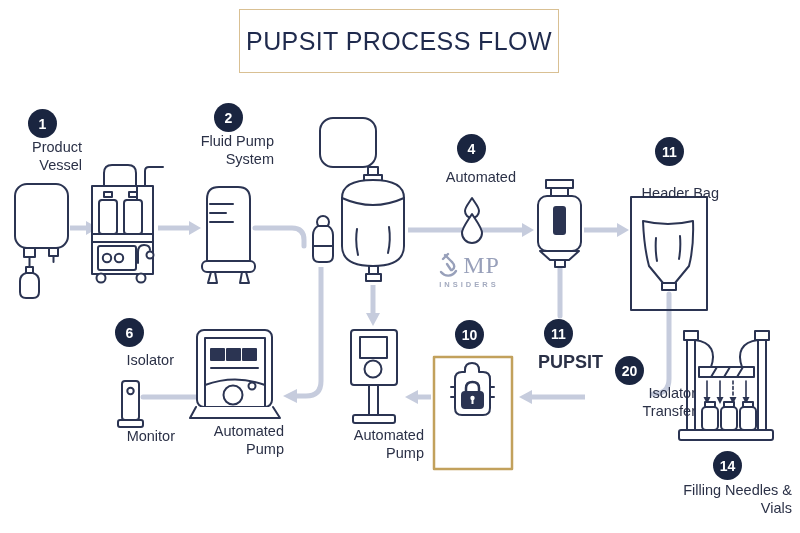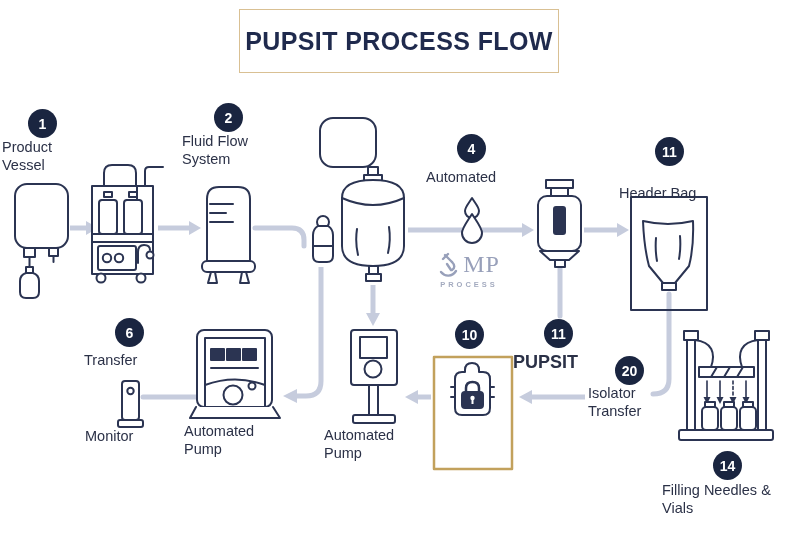--- a/index.html
+++ b/index.html
@@ -1,27 +1,27 @@
 <!DOCTYPE html>
 <html><head>
 <meta charset="utf-8">
 <style>
   html,body{margin:0;padding:0;background:#fff;}
   .canvas{position:relative;width:800px;height:533px;background:#fff;overflow:hidden;
           font-family:"Liberation Sans", sans-serif;}
   .art{position:absolute;left:0;top:0;}
   .title-box{position:absolute;left:239px;top:9px;width:318px;height:62px;
              border:1.5px solid #d9c093;display:flex;align-items:center;justify-content:center;}
-  .title-text{font-size:25px;font-weight:700;color:#1f2a4d;letter-spacing:.4px;}
+  .title-text{font-size:25px;font-weight:400;color:#1f2a4d;letter-spacing:.4px;}
   .badge{position:absolute;width:29px;height:29px;border-radius:50%;background:#1a2540;
          color:#fff;font-size:14px;font-weight:700;display:flex;align-items:center;justify-content:center;}
-  .lbl{position:absolute;color:#2b3147;font-size:14.5px;line-height:1.22;text-align:left;}
+  .lbl{position:absolute;color:#2b3147;font-size:14.5px;line-height:1.22;text-align:right;}
   .lbl.bold{font-weight:700;font-size:18px;}
   .watermark{position:absolute;left:426px;top:251px;width:86px;color:#98a0ba;text-align:center;}
-  .wm-row{display:flex;align-items:flex-start;justify-content:center;gap:3px;}
+  .wm-row{display:flex;align-items:center;justify-content:center;gap:3px;}
   .wm-mp{font-family:"Liberation Serif", serif;font-size:24px;letter-spacing:1px;color:#98a0ba;}
   .wm-sub{font-size:7.5px;letter-spacing:3px;font-weight:700;margin-top:1px;color:#a3aabf;}
 </style>
 </head>
 <body>
 
 <div class="canvas">
 
   <svg class="art" width="800" height="533" viewBox="0 0 800 533">
 
@@ -219,41 +219,41 @@
   <div class="badge" style="left:214px;top:103px">2</div>
   <div class="badge" style="left:457px;top:134px">4</div>
   <div class="badge" style="left:655px;top:137px">11</div>
   <div class="badge" style="left:544px;top:319px">11</div>
   <div class="badge" style="left:115px;top:318px">6</div>
   <div class="badge" style="left:455px;top:320px">10</div>
   <div class="badge" style="left:615px;top:356px">20</div>
   <div class="badge" style="left:713px;top:451px">14</div>
 
   <div class="lbl" style="left:2px;top:139px;width:80px">Product Vessel</div>
-  <div class="lbl" style="left:182px;top:133px;width:92px">Fluid Flow System</div>
+  <div class="lbl" style="left:182px;top:133px;width:92px">Fluid Pump System</div>
   <div class="lbl" style="left:426px;top:169px;width:90px">Automated</div>
   <div class="lbl" style="left:619px;top:185px;width:100px">Header Bag</div>
   <div class="lbl bold" style="left:513px;top:352px;width:90px">PUPSIT</div>
-  <div class="lbl" style="left:84px;top:352px;width:90px">Transfer</div>
-  <div class="lbl" style="left:588px;top:385px;width:80px">Isolator Transfer</div>
+  <div class="lbl" style="left:84px;top:352px;width:90px">Isolator</div>
+  <div class="lbl" style="left:616px;top:385px;width:80px">Isolator Transfer</div>
   <div class="lbl" style="left:662px;top:482px;width:130px">Filling Needles &amp; Vials</div>
 
   <div class="lbl" style="left:85px;top:428px;width:90px">Monitor</div>
   <div class="lbl" style="left:184px;top:423px;width:100px">Automated Pump</div>
   <div class="lbl" style="left:324px;top:427px;width:100px">Automated Pump</div>
 
   <div class="watermark">
     <div class="wm-row">
       <svg width="22" height="28" viewBox="0 0 22 28">
         <g stroke="#98a0ba" fill="none" stroke-width="2.4" stroke-linecap="round">
           <line x1="7" y1="4" x2="14" y2="11"></line>
           <line x1="5" y1="8" x2="10" y2="3"></line>
           <path d="M14,11 C17,14 17,17 14,19"></path>
           <line x1="9" y1="13" x2="13" y2="19"></line>
           <path d="M3,21 C7,26 14,26 18,20"></path>
         </g>
       </svg>
       <span class="wm-mp">MP</span>
     </div>
-    <div class="wm-sub">PROCESS</div>
+    <div class="wm-sub">INSIDERS</div>
   </div>
 
 </div>
 
 </body></html>

